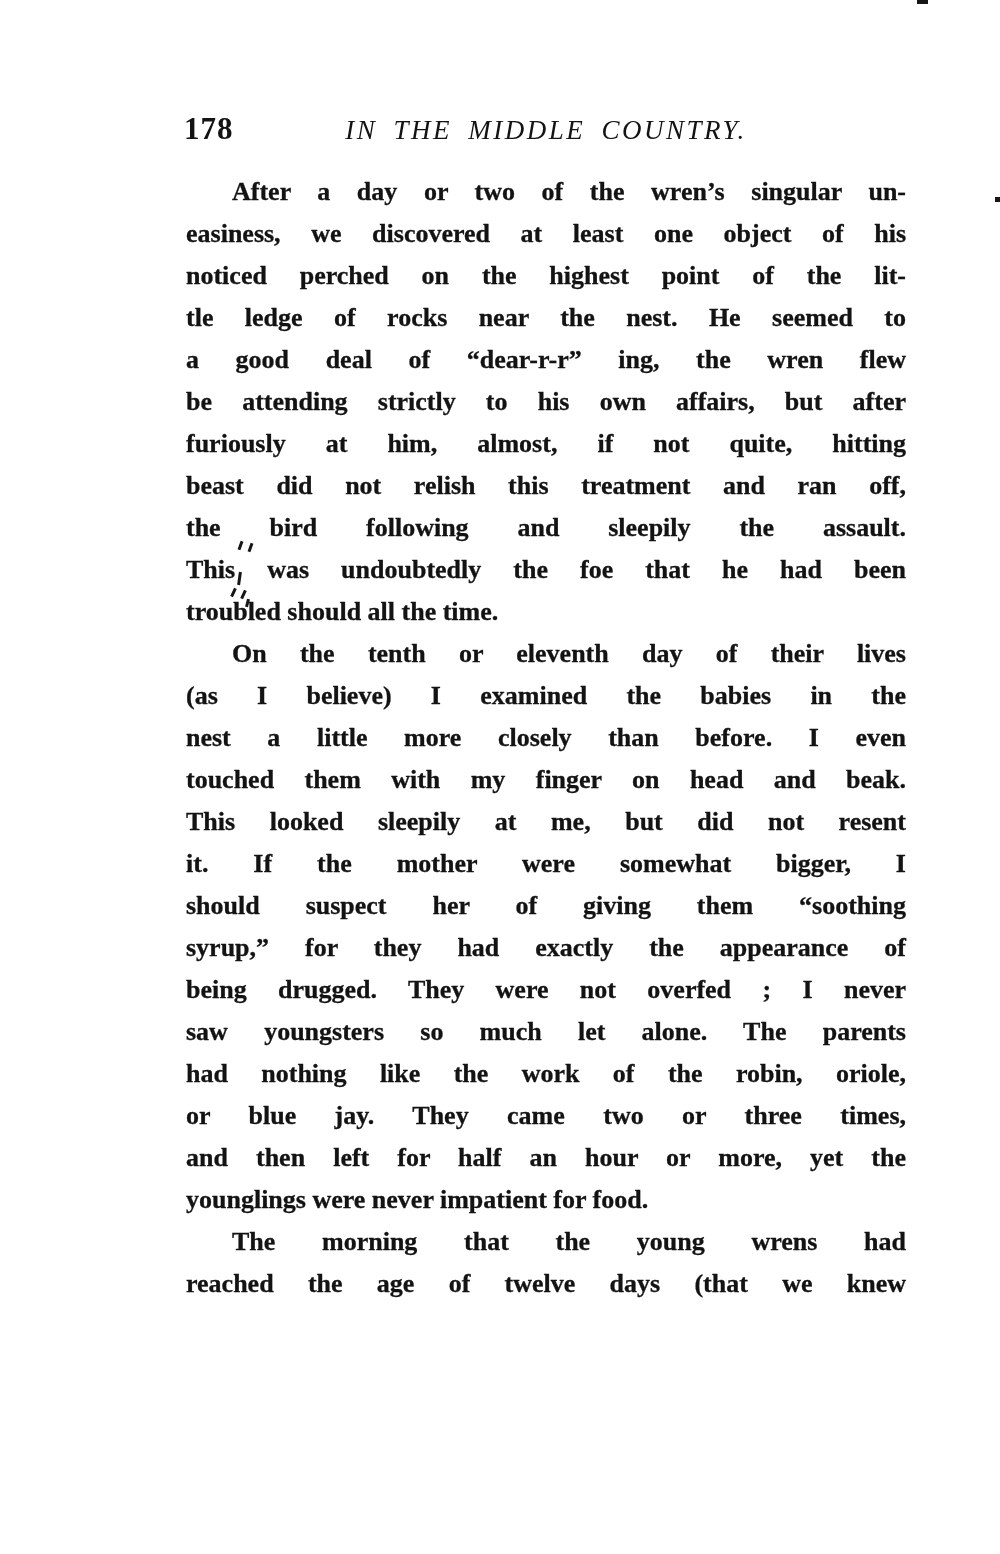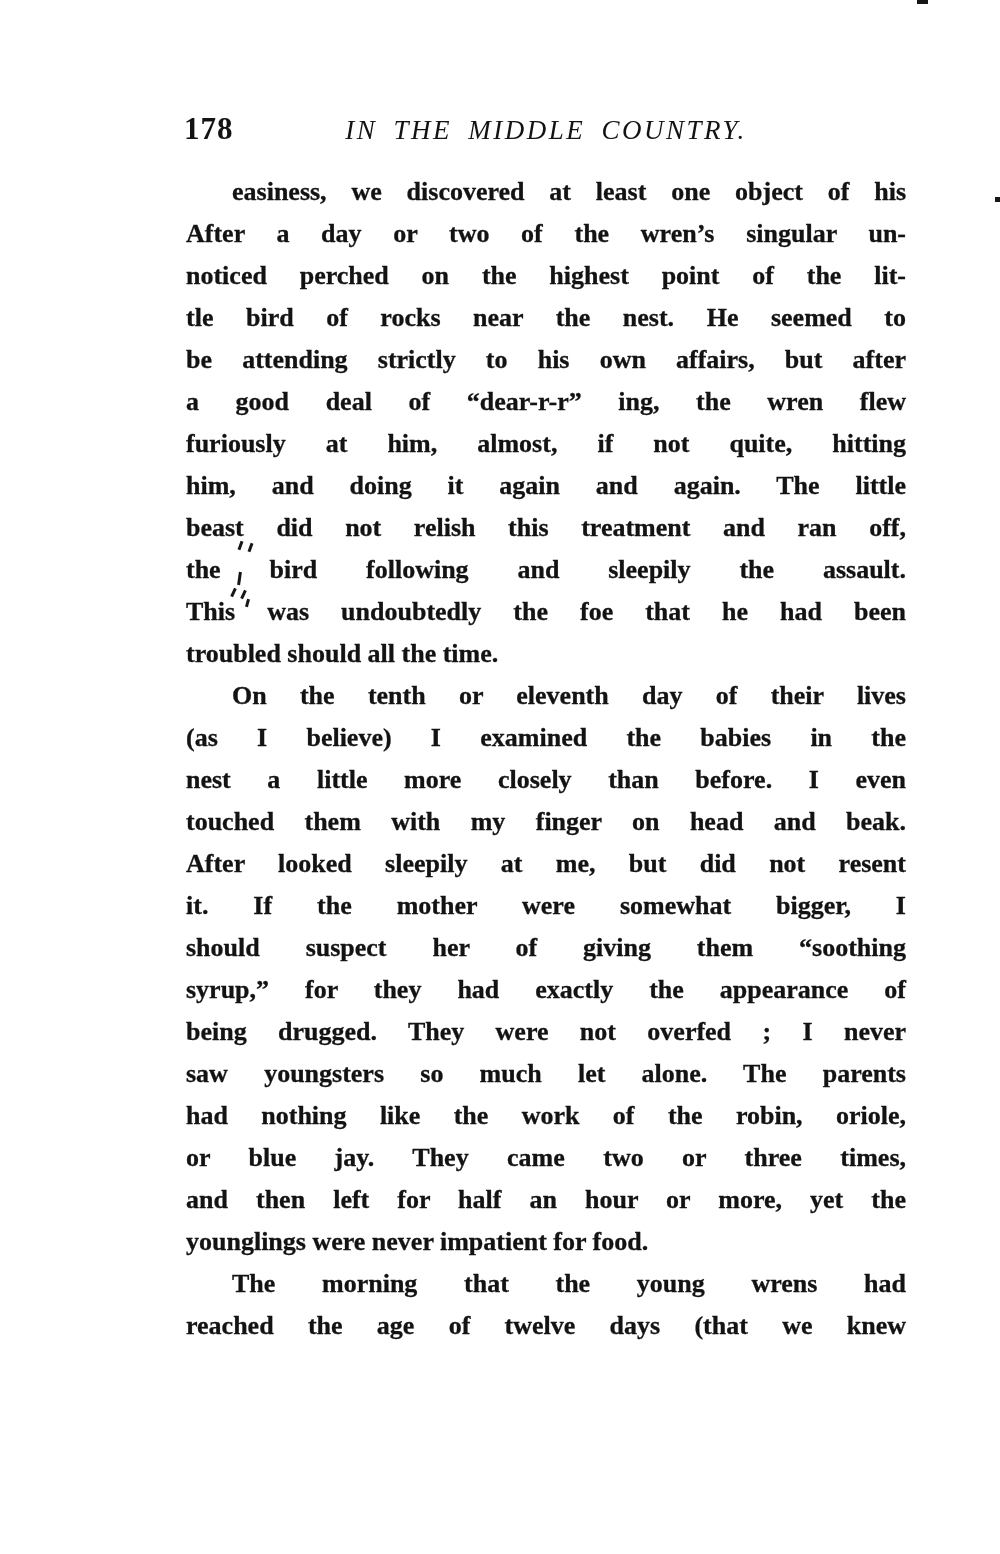--- a/index.html
+++ b/index.html
@@ -84,39 +84,38 @@
 
 <div class="page">
 
   <div class="header">
     <span class="page-number">178</span>
     <span class="running-title">IN THE MIDDLE COUNTRY.</span>
   </div>
 
   <div class="body-text">
       <div class="paragraph">
+        <div class="text-line">After a day or two of the wren’s singular un-</div>
         <div class="text-line">easiness, we discovered at least one object of his</div>
-        <div class="text-line">After a day or two of the wren’s singular un-</div>
         <div class="text-line">noticed perched on the highest point of the lit-</div>
-        <div class="text-line">tle bird of rocks near the nest.  He seemed to</div>
+        <div class="text-line">tle ledge of rocks near the nest.  He seemed to</div>
+        <div class="text-line">a good deal of “dear-r-r” ing, the wren flew</div>
         <div class="text-line">be attending strictly to his own affairs, but after</div>
-        <div class="text-line">a good deal of “dear-r-r” ing, the wren flew</div>
         <div class="text-line">furiously at him, almost, if not quite, hitting</div>
-        <div class="text-line">him, and doing it again and again.  The little</div>
         <div class="text-line">beast did not relish this treatment and ran off,</div>
         <div class="text-line">the bird following and sleepily the assault.</div>
         <div class="text-line">This was undoubtedly the foe that he had been</div>
         <div class="text-line">troubled should all the time.</div>
       </div>
       <div class="paragraph">
         <div class="text-line">On the tenth or eleventh day of their lives</div>
         <div class="text-line">(as I believe) I examined the babies in the</div>
         <div class="text-line">nest a little more closely than before.  I even</div>
         <div class="text-line">touched them with my finger on head and beak.</div>
-        <div class="text-line">After looked sleepily at me, but did not resent</div>
+        <div class="text-line">This looked sleepily at me, but did not resent</div>
         <div class="text-line">it.  If the mother were somewhat bigger, I</div>
         <div class="text-line">should suspect her of giving them “soothing</div>
         <div class="text-line">syrup,” for they had exactly the appearance of</div>
         <div class="text-line">being drugged.  They were not overfed ; I never</div>
         <div class="text-line">saw youngsters so much let alone.  The parents</div>
         <div class="text-line">had nothing like the work of the robin, oriole,</div>
         <div class="text-line">or blue jay.  They came two or three times,</div>
         <div class="text-line">and then left for half an hour or more, yet the</div>
         <div class="text-line">younglings were never impatient for food.</div>
       </div>

